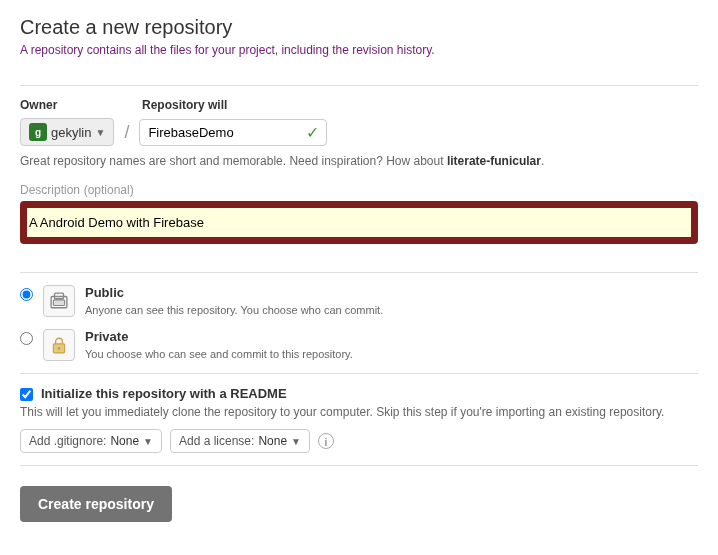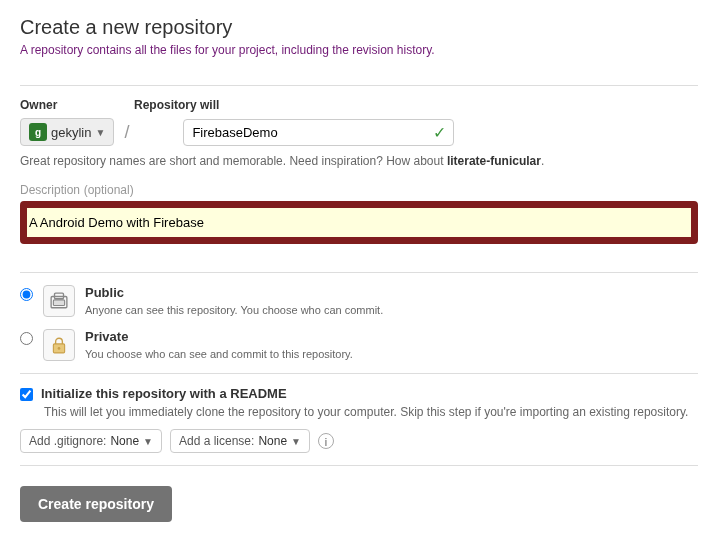--- a/index.html
+++ b/index.html
@@ -23,21 +23,21 @@
       color: #701a75;
       margin-bottom: 28px;
     }
     hr {
       border: none;
       border-top: 1px solid #ddd;
       margin: 12px 0;
     }
     .row-labels {
       display: flex;
-      gap: 4px;
+      gap: 12px;
       margin-bottom: 6px;
       align-items: center;
     }
     .label-owner {
       font-size: 12px;
       font-weight: bold;
       color: #333;
       width: 110px;
     }
     .label-reponame {
@@ -82,23 +82,22 @@
     .repo-name-wrap {
       position: relative;
       display: flex;
       align-items: center;
     }
     .repo-name-input {
       border: 1px solid #ccc;
       border-radius: 4px;
       padding: 5px 30px 5px 8px;
       font-size: 13px;
-      width: 271px;
+      width: 188px;
       background: #fff;
-      margin-left: 44px;
     }
     .check-icon {
       position: absolute;
       right: 8px;
       color: #3c963c;
       font-size: 16px;
     }
     .hint-text {
       font-size: 12px;
       color: #666;
@@ -179,21 +178,20 @@
       cursor: pointer;
     }
     .checkbox-label {
       font-size: 13px;
       font-weight: bold;
       color: #333;
     }
     .checkbox-hint {
       font-size: 12px;
       color: #666;
-      margin-left: 24px;
       margin-bottom: 10px;
     }
     .addons-row {
       display: flex;
       align-items: center;
       gap: 8px;
       margin-bottom: 2px;
     }
     .addon-select {
       display: flex;

